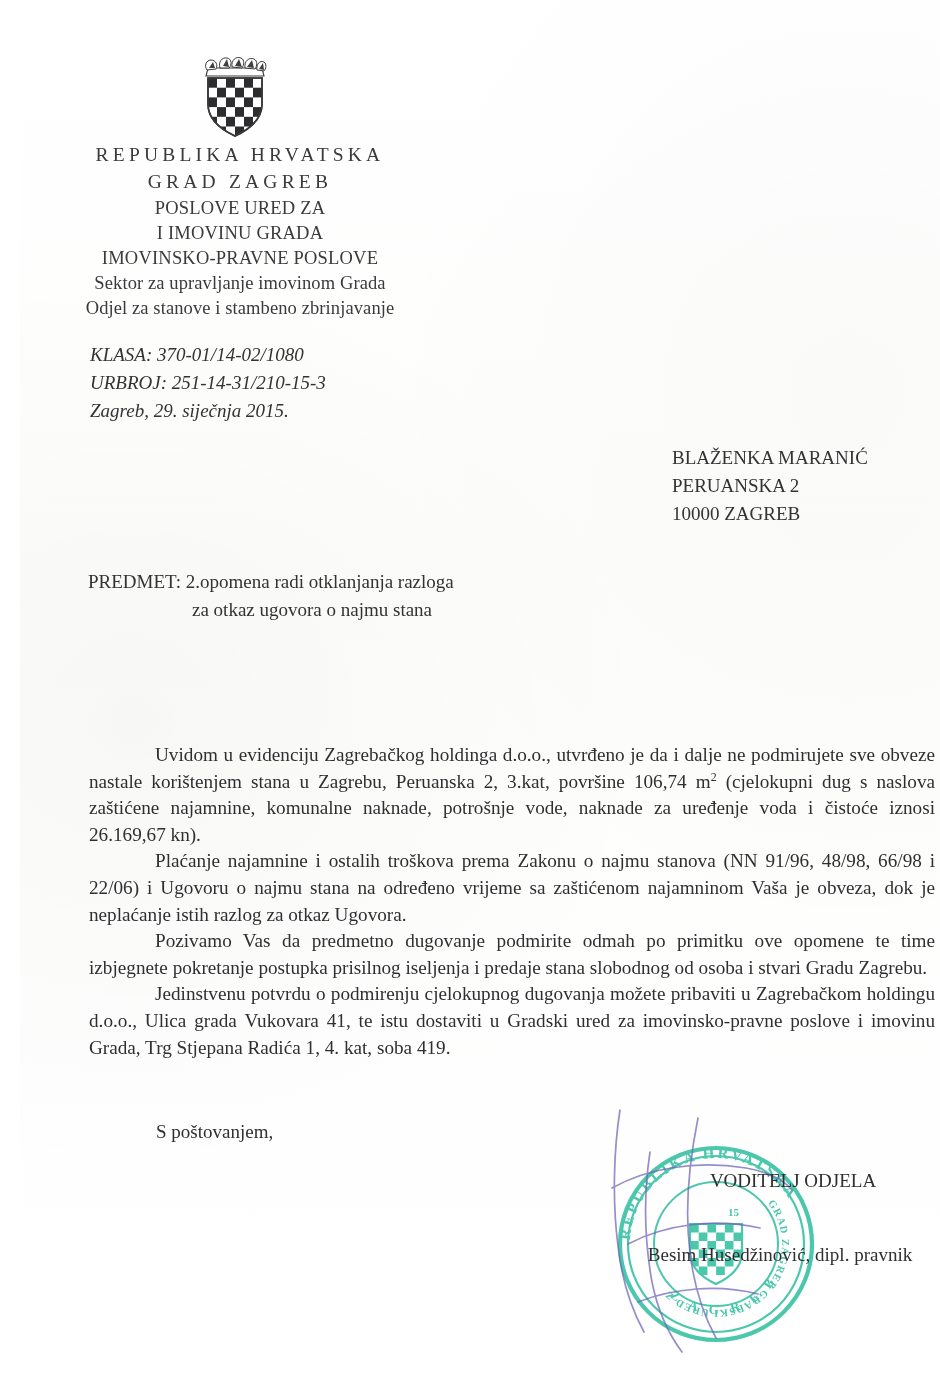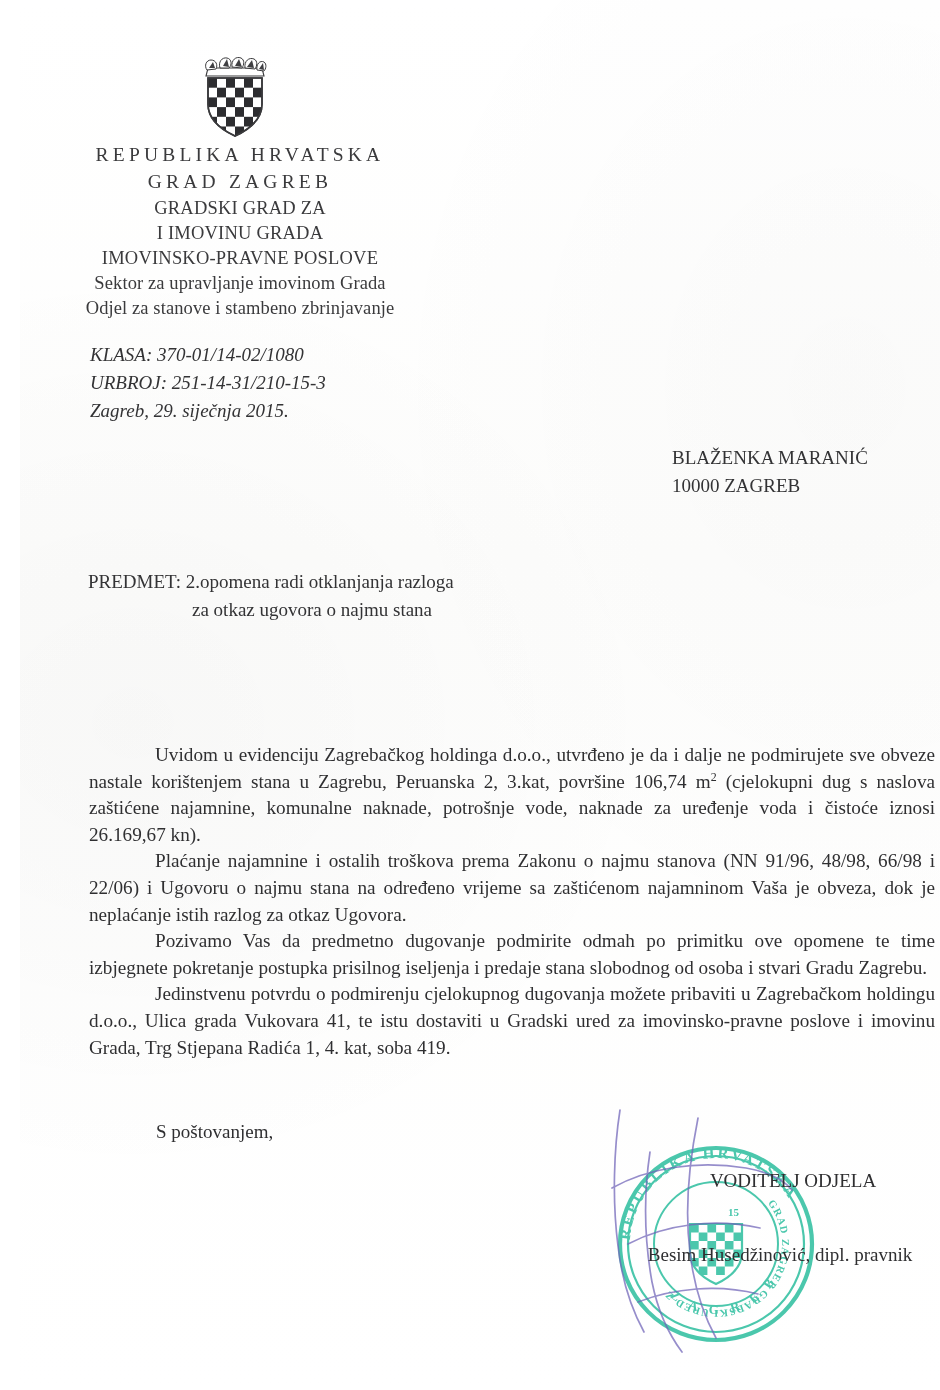--- a/index.html
+++ b/index.html
@@ -237,35 +237,36 @@
         <rect x="19" y="78.5" width="9" height="9.7"></rect>
         <rect x="37" y="78.5" width="9" height="9.7"></rect>
       </g>
       <path d="M10,30 L64,30 L64,56 C64,72 50,82 37,88 C24,82 10,72 10,56 Z" fill="none" stroke="#3a3a3c" stroke-width="1.6"></path>
     </svg>
   </div>
 
   <div id="letterhead">
     <div class="lh-spaced-1">REPUBLIKA HRVATSKA</div>
     <div class="lh-spaced-2">GRAD ZAGREB</div>
-    <div class="lh-caps">GRADSKI GRAD ZA</div>
+    <div class="lh-caps">POSLOVE URED ZA</div>
     <div class="lh-caps">I IMOVINU GRADA</div>
     <div class="lh-caps">IMOVINSKO-PRAVNE POSLOVE</div>
     <div class="lh-mixed">Sektor za upravljanje imovinom Grada</div>
     <div class="lh-mixed">Odjel za stanove i stambeno zbrinjavanje</div>
   </div>
 
   <div id="refs">
     <div>KLASA: 370-01/14-02/1080</div>
     <div>URBROJ: 251-14-31/210-15-3</div>
     <div>Zagreb, 29. siječnja 2015.</div>
   </div>
 
   <div id="addressee">
     <div>BLAŽENKA MARANIĆ</div>
+    <div>PERUANSKA 2</div>
     <div>10000 ZAGREB</div>
   </div>
 
   <div id="subject">
     <div class="sub-line">PREDMET: 2.opomena radi otklanjanja razloga</div>
     <div class="sub-line sub-indent">za otkaz ugovora o najmu stana</div>
   </div>
 
   <div id="body">
     <p><span>Uvidom u evidenciju Zagrebačkog holdinga d.o.o., utvrđeno je da i dalje ne podmirujete sve obveze nastale korištenjem stana u Zagrebu, Peruanska 2, 3.kat, površine 106,74 m</span><sup>2</sup><span> (cjelokupni dug s naslova zaštićene najamnine, komunalne naknade, potrošnje vode, naknade za uređenje voda i čistoće iznosi 26.169,67 kn).</span></p>

